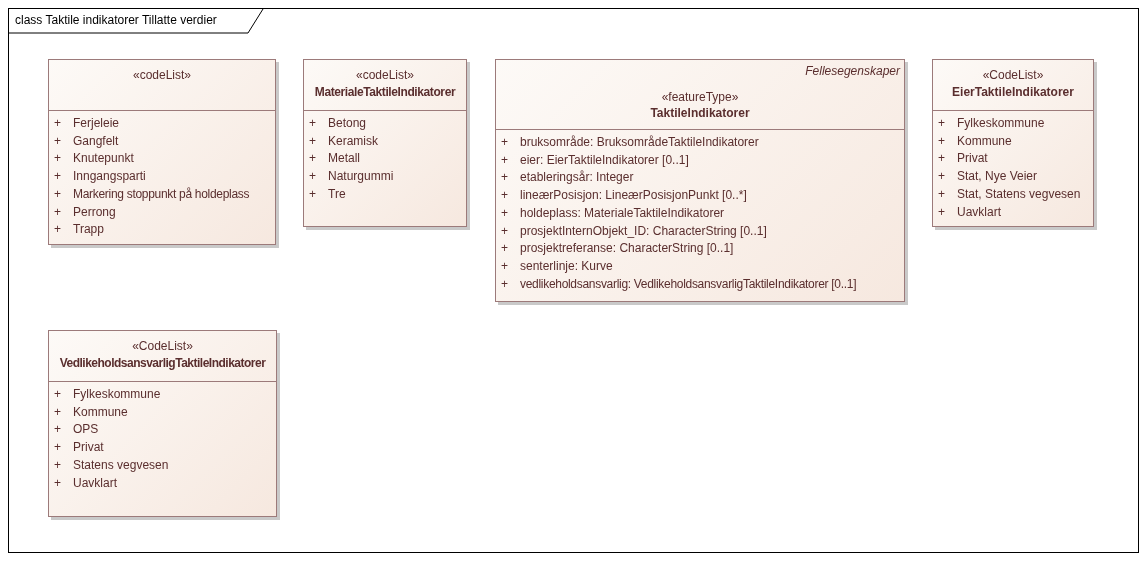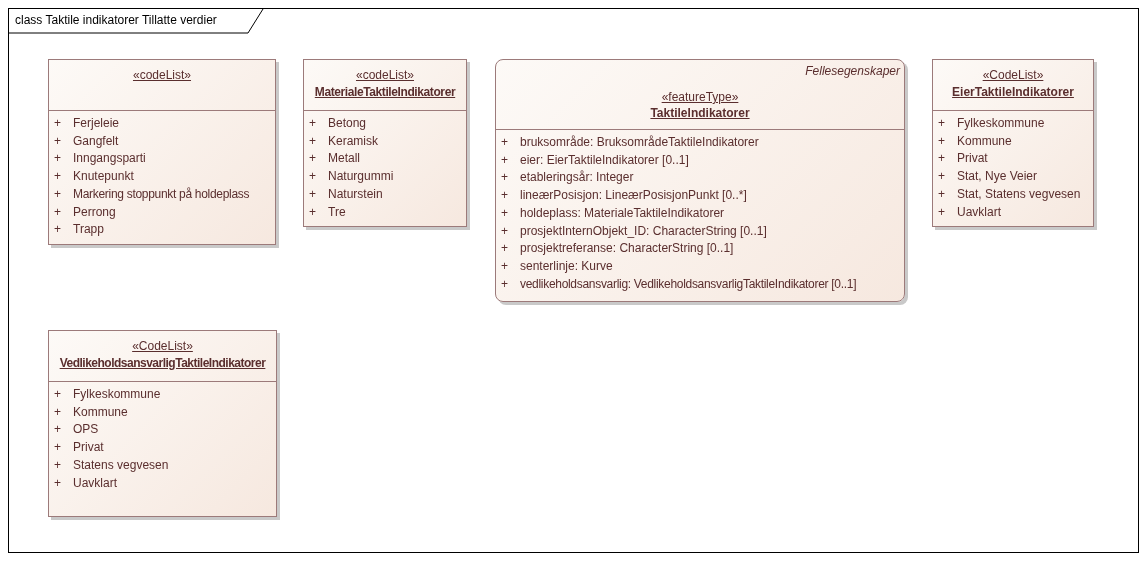--- a/index.html
+++ b/index.html
@@ -6,21 +6,21 @@
   body { width:1148px; height:561px; position:relative; overflow:hidden;
          font-family:"Liberation Sans", "DejaVu Sans", sans-serif; color:#5a2e2e; }
   .frame { position:absolute; left:8px; top:8px; width:1131px; height:545px;
            border:1px solid #000; box-sizing:border-box; }
   .frame-tab { position:absolute; left:8px; top:8px; height:25px; }
   .frame-tab svg { position:absolute; left:0; top:0; }
   .frame-title { position:absolute; left:7px; top:5px; font-size:12px; color:#000; white-space:nowrap; }
   .cls { position:absolute; box-sizing:border-box; border:1px solid #9c7a7a;
          background:linear-gradient(135deg, #fdfaf7 0%, #f6e8df 100%);
          box-shadow:3px 3px 0 #c9c9c9; }
-  .hdr { text-align:center; border-bottom:1px solid #9c7a7a; position:relative;text-decoration:underline; }
+  .hdr { text-align:center; border-bottom:1px solid #9c7a7a; position:relative; }
   .stereo { font-size:12px; color:#5a2e2e; }
   .name { font-size:12px; font-weight:bold; color:#5a2e2e; white-space:nowrap; }
   .tag { position:absolute; right:4px; top:4px; font-size:12px; font-style:italic; color:#5a2e2e; }
   .attrs { padding:4px 0 0 0; }
   .attr { font-size:12px; line-height:17.7px; white-space:nowrap; color:#5a2e2e; }
   .attr .vis { display:inline-block; width:24px; padding-left:5px; box-sizing:border-box; }
 </style>
 </head>
 <body>
 
@@ -32,44 +32,43 @@
   <span class="frame-title">class Taktile indikatorer Tillatte verdier</span>
 </div>
 
 <div class="cls" style="left:48px;top:59px;width:228px;height:186px;">
   <div class="hdr" style="height:50px;">
     <div class="stereo" style="padding-top:8px;">«codeList»</div>
   </div>
   <div class="attrs">
     <div class="attr"><span class="vis">+</span><span>Ferjeleie</span></div>
     <div class="attr"><span class="vis">+</span><span>Gangfelt</span></div>
+    <div class="attr"><span class="vis">+</span><span>Knutepunkt</span></div>
     <div class="attr"><span class="vis">+</span><span>Inngangsparti</span></div>
-    <div class="attr"><span class="vis">+</span><span>Knutepunkt</span></div>
     <div class="attr"><span class="vis">+</span><span style="letter-spacing:-0.3px">Markering stoppunkt på holdeplass</span></div>
     <div class="attr"><span class="vis">+</span><span>Perrong</span></div>
     <div class="attr"><span class="vis">+</span><span>Trapp</span></div>
   </div>
 </div>
 
 <div class="cls" style="left:303px;top:59px;width:164px;height:168px;">
   <div class="hdr" style="height:50px;">
     <div class="stereo" style="padding-top:8px;">«codeList»</div>
     <div class="name" style="padding-top:3px;letter-spacing:-0.4px;">MaterialeTaktileIndikatorer</div>
   </div>
   <div class="attrs">
     <div class="attr"><span class="vis">+</span><span>Betong</span></div>
     <div class="attr"><span class="vis">+</span><span>Keramisk</span></div>
     <div class="attr"><span class="vis">+</span><span>Metall</span></div>
     <div class="attr"><span class="vis">+</span><span>Naturgummi</span></div>
-    <div class="attr"><span class="vis">+</span><span>Naturstein</span></div>
     <div class="attr"><span class="vis">+</span><span>Tre</span></div>
   </div>
 </div>
 
-<div class="cls" style="left:495px;top:59px;width:410px;height:243px;border-radius:8px;">
+<div class="cls" style="left:495px;top:59px;width:410px;height:243px;">
   <div class="hdr" style="height:69px;">
     <div class="tag">Fellesegenskaper</div>
     <div class="stereo" style="padding-top:30px;">«featureType»</div>
     <div class="name" style="padding-top:2px;text-align:center;">TaktileIndikatorer</div>
   </div>
   <div class="attrs">
     <div class="attr"><span class="vis">+</span><span>bruksområde: BruksområdeTaktileIndikatorer</span></div>
     <div class="attr"><span class="vis">+</span><span>eier: EierTaktileIndikatorer [0..1]</span></div>
     <div class="attr"><span class="vis">+</span><span>etableringsår: Integer</span></div>
     <div class="attr"><span class="vis">+</span><span>lineærPosisjon: LineærPosisjonPunkt [0..*]</span></div>

